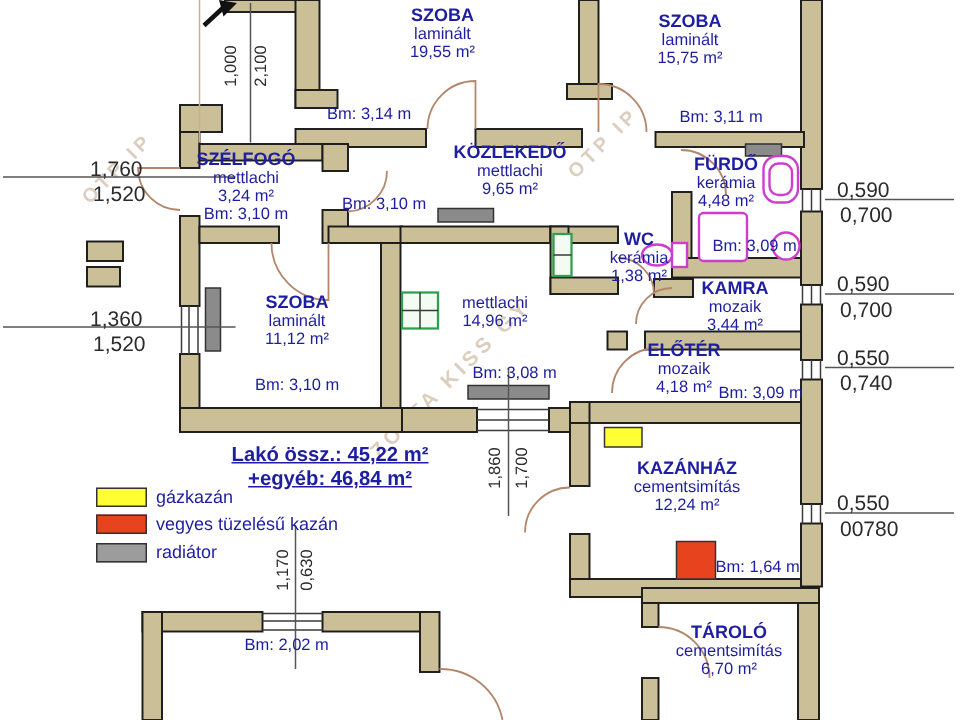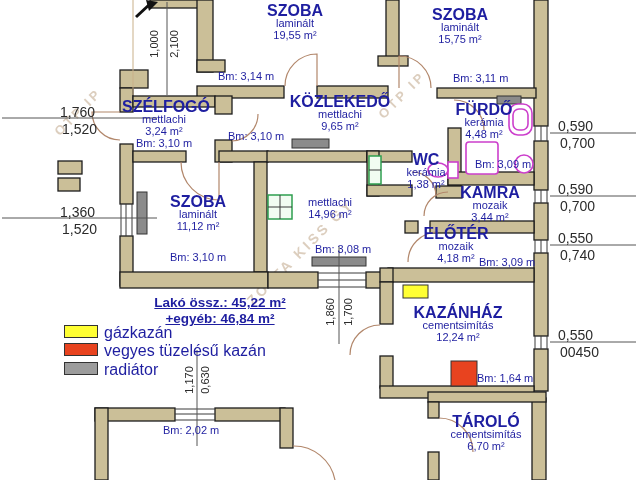--- a/index.html
+++ b/index.html
@@ -10,32 +10,32 @@
   .winline{stroke:#3a3a3a;stroke-width:1;}
   .edge{stroke:#c9b089;stroke-width:1;}
   .arc{stroke:#b2876b;stroke-width:1.2;fill:none;}
   .rad{fill:#8b8b8b;stroke:#333;stroke-width:1;}
   .pink{stroke:var(--fixturePink,#cc3fcc);stroke-width:1.6;fill:#fff;}
   .green{stroke:var(--fixtureGreen,#2e9e4f);stroke-width:1.5;fill:#f2fcf2;}
   .dimline{stroke:#555;stroke-width:1;}
   .gasfix{fill:var(--gas,#ffff33);stroke:#333;stroke-width:1;}
   .solidfix{fill:var(--solid,#e8431f);stroke:#333;stroke-width:1;}
   .lbl{position:absolute;text-align:center;color:var(--roomText,#1e1ea0);}
-  .rn{font-weight:bold;font-size:16px;line-height:13px;white-space:nowrap;}
+  .rn{font-weight:bold;font-size:12px;line-height:13px;white-space:nowrap;}
   .rs{font-size:11px;line-height:12px;white-space:nowrap;}
   .bm{position:absolute;font-size:11px;color:var(--roomText,#1e1ea0);white-space:nowrap;}
   .dim{position:absolute;font-size:14px;color:#2b2b2b;white-space:nowrap;}
   .vdim{position:absolute;font-size:11px;color:#2b2b2b;white-space:nowrap;
         transform:translate(-50%,-50%) rotate(-90deg);}
   .sum{position:absolute;left:142px;top:295px;width:156px;text-align:center;
        color:var(--roomText,#1e1ea0);font-weight:bold;font-size:13.5px;line-height:16px;}
   .sum div{text-decoration:underline;}
   .legend-row{position:absolute;left:64px;height:14px;}
   .swatch{position:absolute;left:0;top:1px;width:32px;height:11px;border:1px solid #333;}
-  .legend-label{position:absolute;left:40px;top:0;font-size:16px;
+  .legend-label{position:absolute;left:40px;top:0;font-size:12px;
         color:var(--roomText,#1e1ea0);white-space:nowrap;}
   .wm{position:absolute;color:rgba(198,176,150,0.62);font-weight:bold;
       letter-spacing:3px;white-space:nowrap;
       transform:translate(-50%,-50%) rotate(-45deg);}
 </style>
 </head>
 <body>
 
 <div id="stage">
 
@@ -318,21 +318,21 @@
   <div class="dim" style="left:60px;top:204px;">1,360</div>
   <div class="dim" style="left:62px;top:221px;">1,520</div>
 
   <div class="dim" style="left:558px;top:118px;">0,590</div>
   <div class="dim" style="left:560px;top:135px;">0,700</div>
   <div class="dim" style="left:558px;top:181px;">0,590</div>
   <div class="dim" style="left:560px;top:198px;">0,700</div>
   <div class="dim" style="left:558px;top:230px;">0,550</div>
   <div class="dim" style="left:560px;top:247px;">0,740</div>
   <div class="dim" style="left:558px;top:327px;">0,550</div>
-  <div class="dim" style="left:560px;top:344px;">00450</div>
+  <div class="dim" style="left:560px;top:344px;">00780</div>
 
   <div class="vdim" style="left:154px;top:44px;">1,000</div>
   <div class="vdim" style="left:174px;top:44px;">2,100</div>
   <div class="vdim" style="left:330px;top:312px;">1,860</div>
   <div class="vdim" style="left:348px;top:312px;">1,700</div>
   <div class="vdim" style="left:189px;top:380px;">1,170</div>
   <div class="vdim" style="left:205px;top:380px;">0,630</div>
 
 </div>
 

